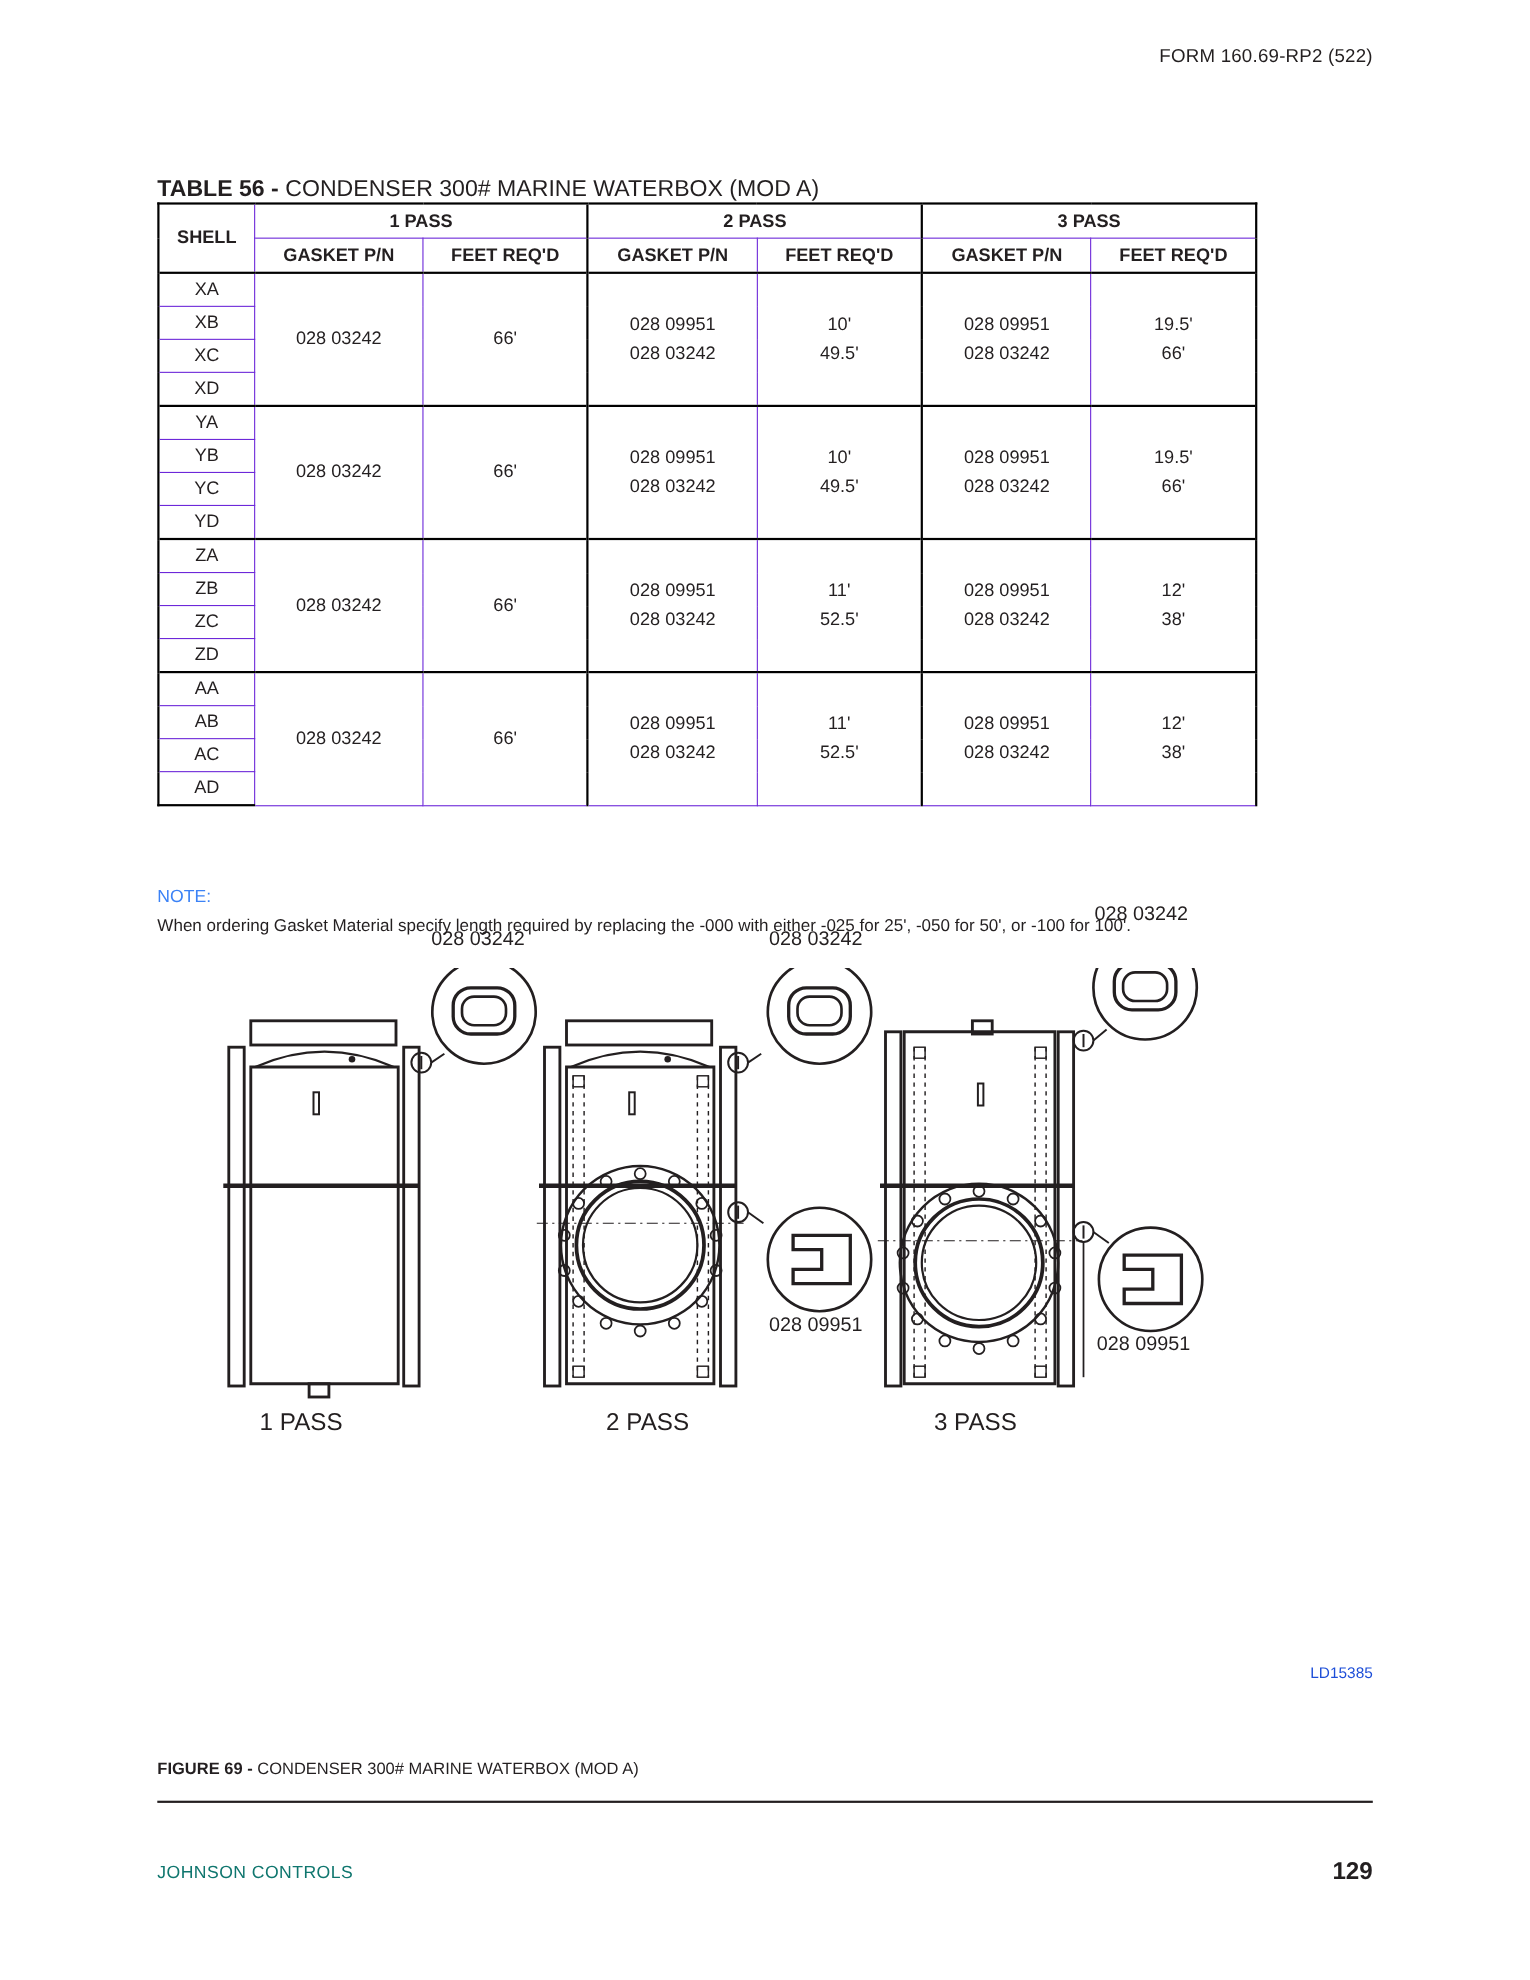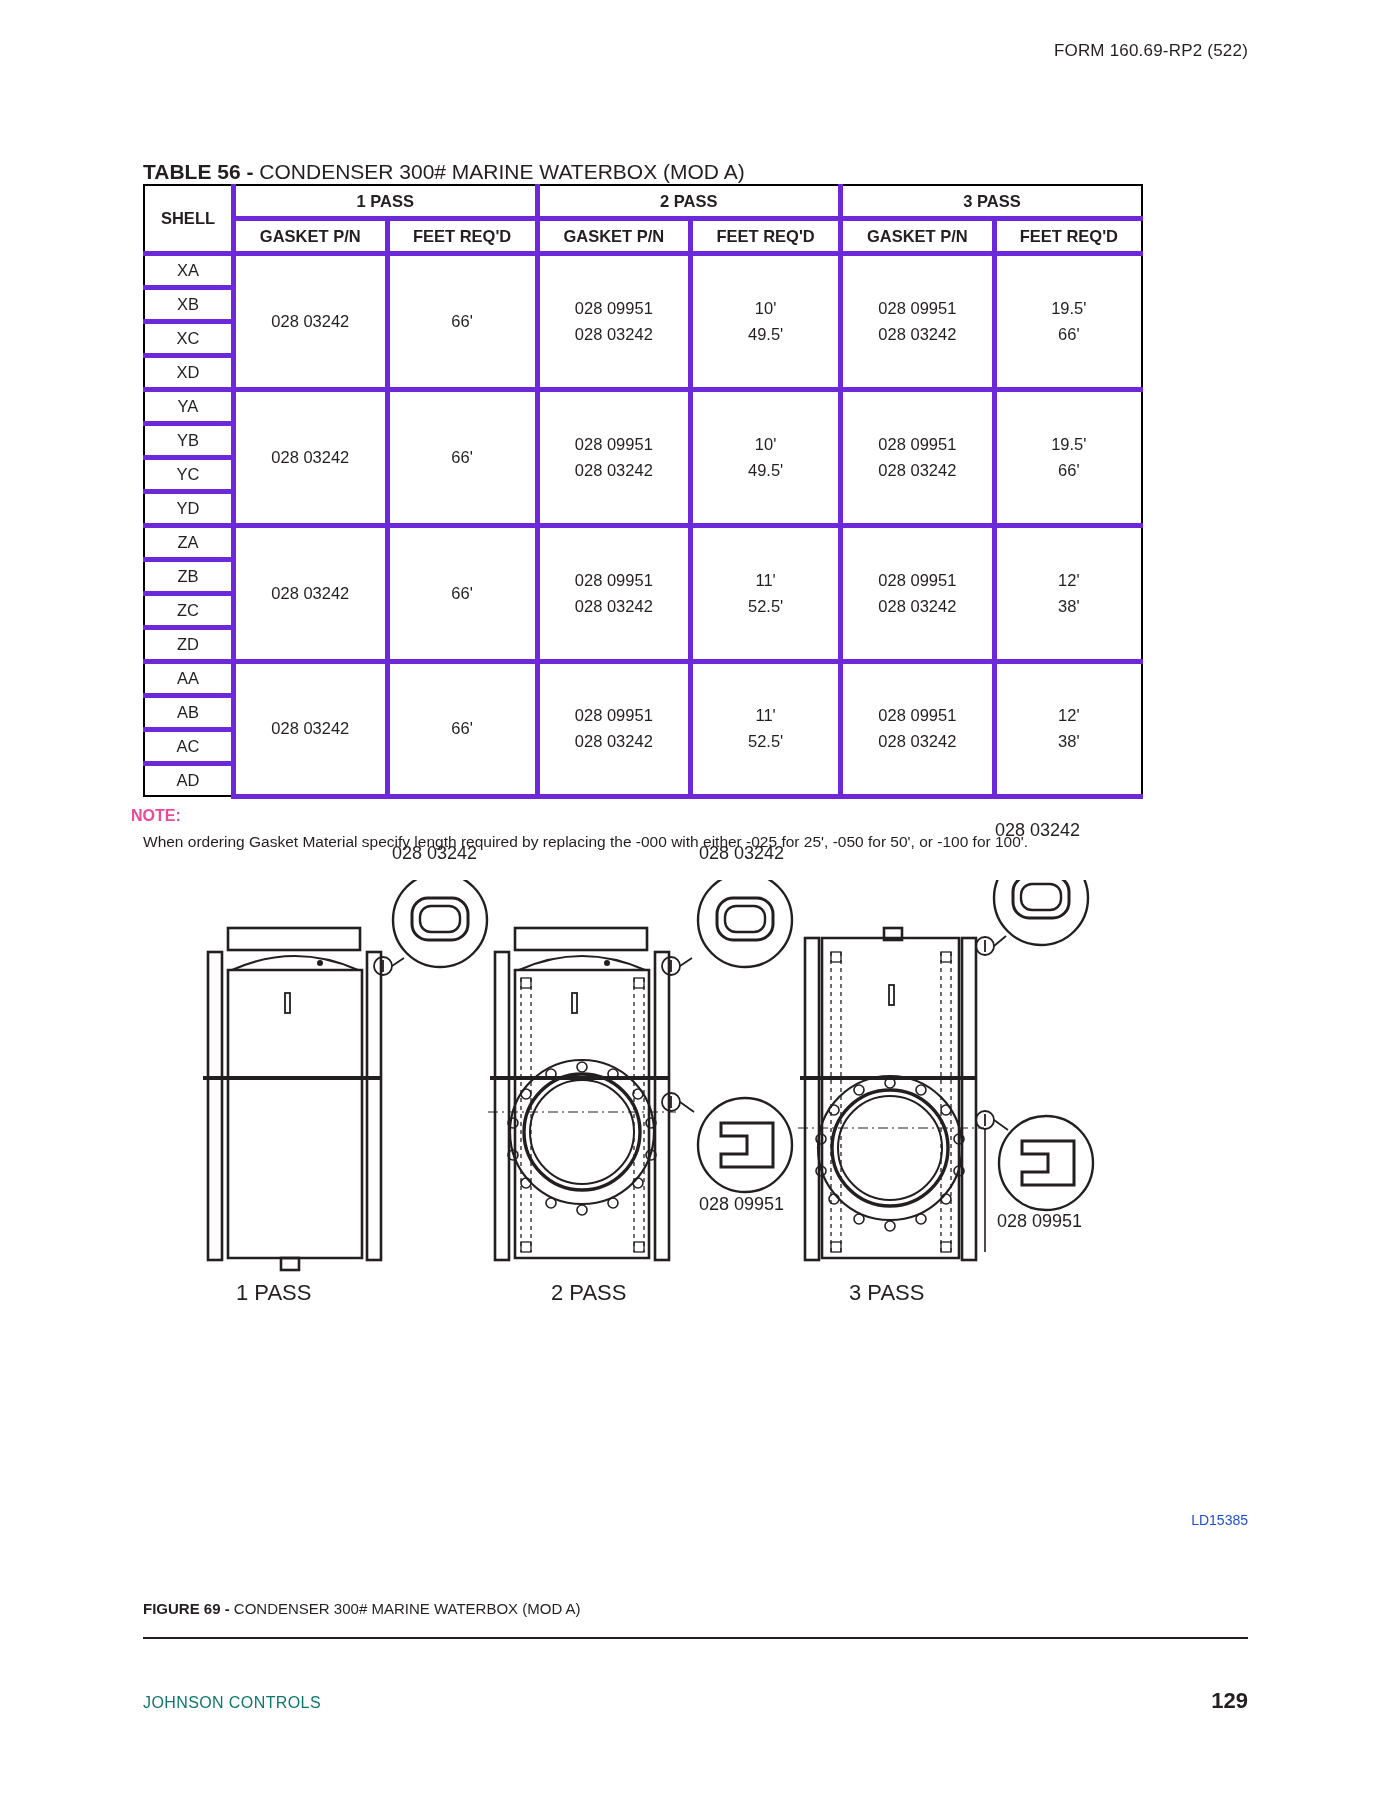--- a/index.html
+++ b/index.html
@@ -28,40 +28,40 @@
 
   
   table.gasket {
     position:absolute; left:143px; top:184px;
     border-collapse:collapse;
     width:1000px;
     font-size:16.5px;
     color:#231f20;
   }
   table.gasket td, table.gasket th {
-    border:5px solid #6d28d9;
+    border:1px solid #6d28d9;
     text-align:center;
     vertical-align:middle;
     padding:0;
   }
   table.gasket th { font-weight:bold; font-size:16.5px; }
   .hdr-row1 th { height:30px; }
   .hdr-row2 th { height:30px; }
   .shell-cell { width:86px; height:29px; font-size:16.5px; }
   .grp { height:116px; }
   .two-line { line-height:1.55; }
   .thick-top { border-top:2.4px solid #000 !important; }
   .thick-bot { border-bottom:2.4px solid #000 !important; }
   .thick-left { border-left:2.4px solid #000 !important; }
   .thick-right { border-right:2.4px solid #000 !important; }
 
   
   .note-label {
-    position:absolute; left:131px; top:807px;
-    font-size:16px; font-weight:bold; color:#ec4899;
+    position:absolute; left:143px; top:807px;
+    font-size:16px; font-weight:normal; color:#3b82f6;
   }
   .note-body {
     position:absolute; left:143px; top:833px;
     font-size:15.5px; color:#231f20; white-space:nowrap;
   }
 
   
   .figure-area { position:absolute; left:0; top:880px; width:1391px; height:480px; }
 
   .callout-label {

